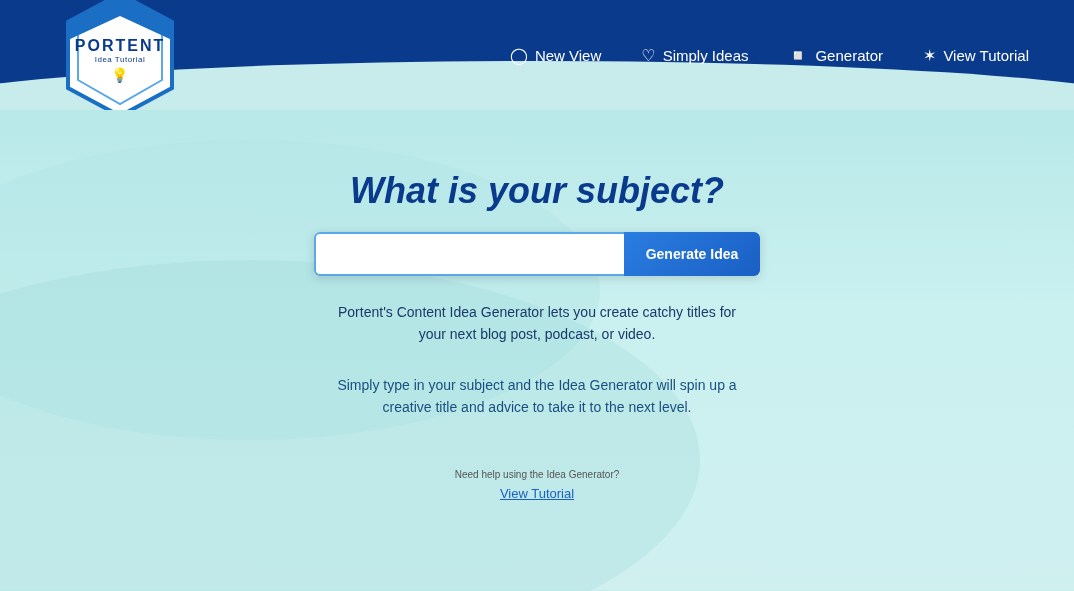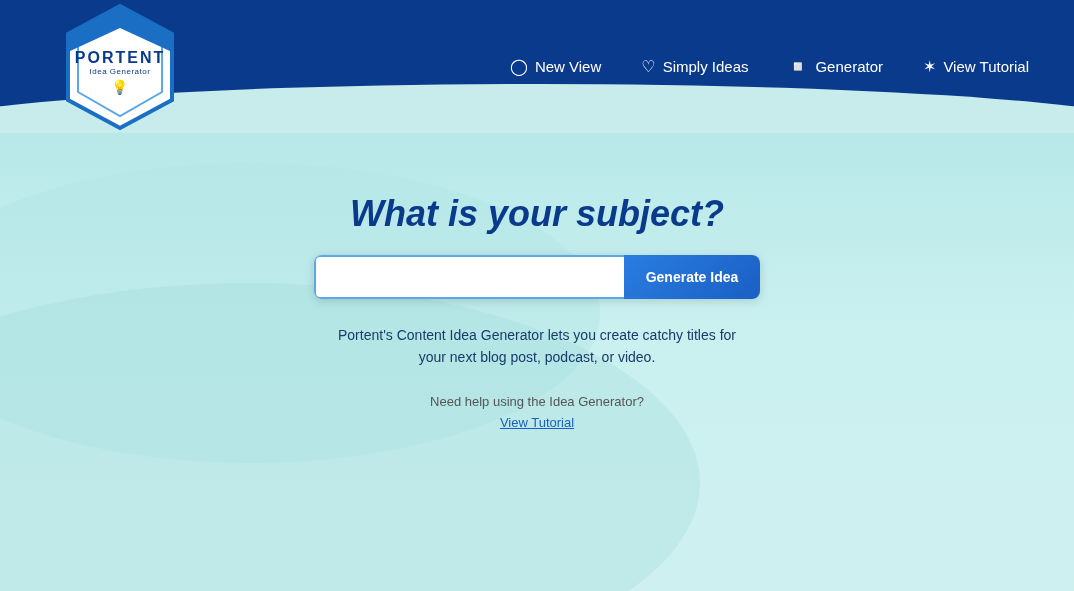--- a/index.html
+++ b/index.html
@@ -8,21 +8,21 @@
       font-family: 'Arial', sans-serif;
       background-color: #c8ecec;
       min-height: 591px;
       overflow-x: hidden;
     }
 
     
     .header {
       background-color: #0a3a8c;
       position: relative;
-      height: 133px;
+      height: 110px;
       display: flex;
       align-items: center;
       overflow: hidden;
     }
 
     .header::after {
       content: '';
       position: absolute;
       bottom: -30px;
       left: 0;
@@ -171,21 +171,21 @@
       font-size: 36px;
       font-weight: 800;
       color: #0a3a8c;
       margin-bottom: 20px;
       font-style: italic;
     }
 
     .input-row {
       display: flex;
       align-items: stretch;
-      border-radius: 8px;
+      border-radius: 2px;
       overflow: hidden;
       box-shadow: 0 2px 10px rgba(0,0,0,0.15);
       margin-bottom: 25px;
     }
 
     .subject-input {
       width: 310px;
       padding: 12px 16px;
       border: 2px solid #5ba8e8;
       border-right: none;
@@ -206,40 +206,40 @@
       border-radius: 0 6px 6px 0;
       white-space: nowrap;
     }
 
     .description {
       text-align: center;
       max-width: 420px;
       color: #1a3a6a;
       font-size: 14px;
       line-height: 1.6;
-      margin-bottom: 15px;
+      margin-bottom: 28px;
     }
 
     .description2 {
       text-align: center;
       max-width: 420px;
       color: #1a5080;
       font-size: 14px;
       line-height: 1.6;
       margin-bottom: 40px;
     }
 
     .help-section {
       text-align: center;
       margin-top: 10px;
     }
 
     .help-text {
       color: #555;
-      font-size: 13px;
+      font-size: 10px;
       margin-bottom: 4px;
     }
 
     .tutorial-link {
       color: #1a5fc4;
       font-size: 13px;
       text-decoration: underline;
       cursor: pointer;
     }
   </style>
@@ -256,21 +256,21 @@
       <svg width="120" height="130" viewBox="0 0 120 130">
 
         <polygon points="60,4 112,32 112,98 60,126 8,98 8,32" fill="white" stroke="#1a6fc4" stroke-width="4"></polygon>
 
         <polygon points="60,14 102,38 102,90 60,114 18,90 18,38" fill="white" stroke="#5ba8e8" stroke-width="2"></polygon>
 
         <polygon points="60,4 112,32 112,50 60,26 8,50 8,32" fill="#1a6fc4"></polygon>
       </svg>
       <div class="logo-text-wrapper">
         <span class="logo-portent">PORTENT</span>
-        <span class="logo-sub">Idea Generator</span>
+        <span class="logo-sub">Idea Tutorial</span>
         <span class="logo-bulb">💡</span>
       </div>
     </div>
   </div>
 
   <nav class="nav">
     <div class="nav-item">
       <span class="nav-icon">◯</span>
       <span>New View</span>
     </div>
@@ -296,20 +296,21 @@
   <div class="content-wrapper">
     <h1 class="main-title">What is your subject?</h1>
 
     <div class="input-row">
       <input class="subject-input" type="text" placeholder="" style="">
       <button class="generate-btn">Generate Idea</button>
     </div>
 
     <p class="description">Portent's Content Idea Generator lets you create catchy titles for your next blog post, podcast, or video.</p>
 
+    <p class="description2">Simply type in your subject and the Idea Generator will spin up a creative title and advice to take it to the next level.</p>
 
     <div class="help-section">
       <p class="help-text">
         <span>Need help using the Idea Generator?</span>
       </p>
       <a class="tutorial-link">View Tutorial</a>
     </div>
   </div>
 </main>
 

